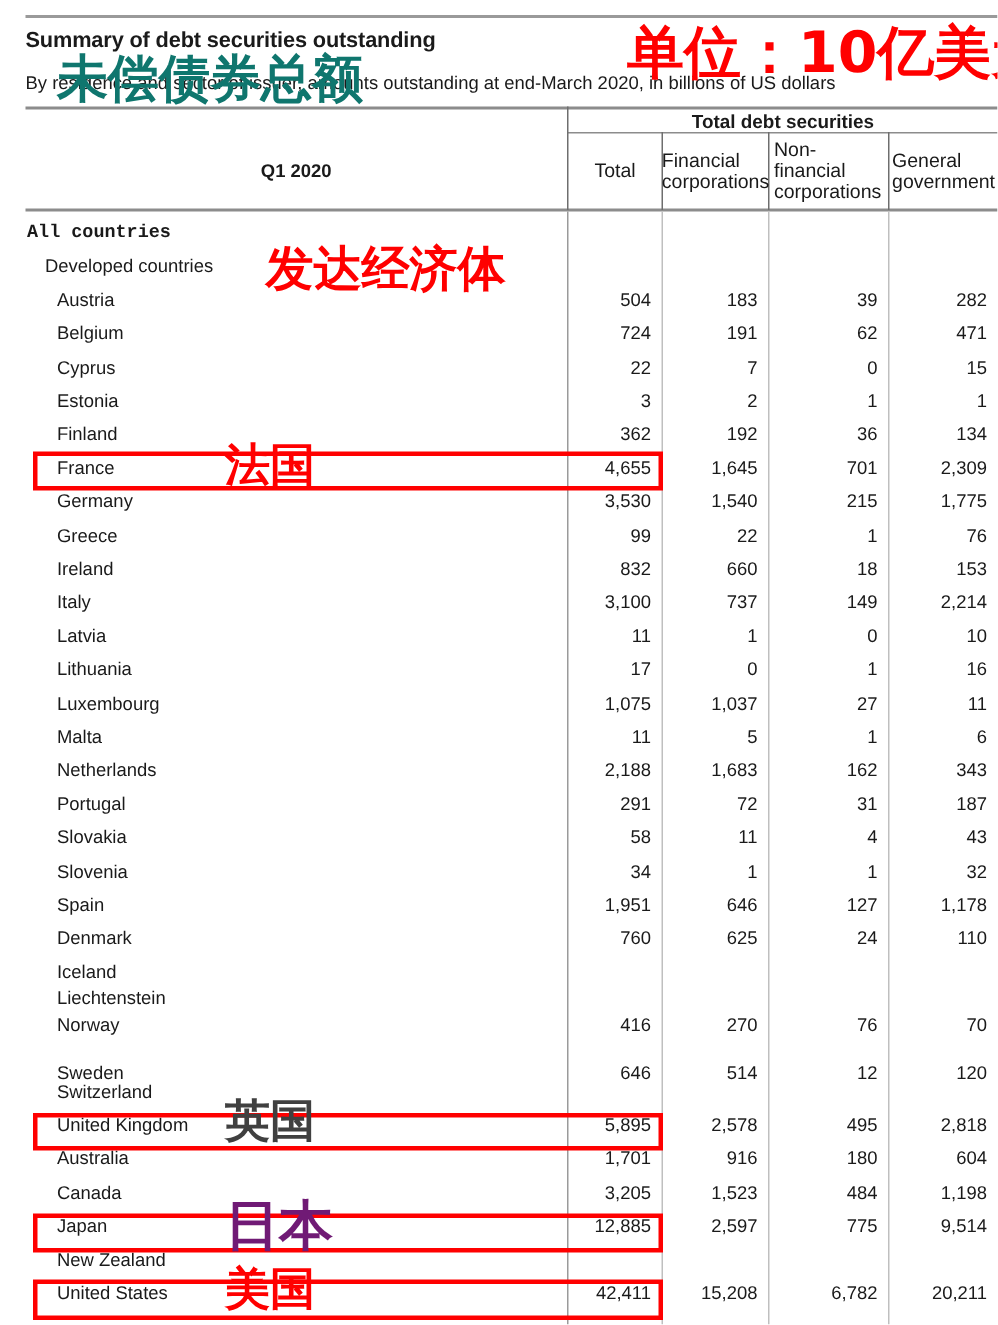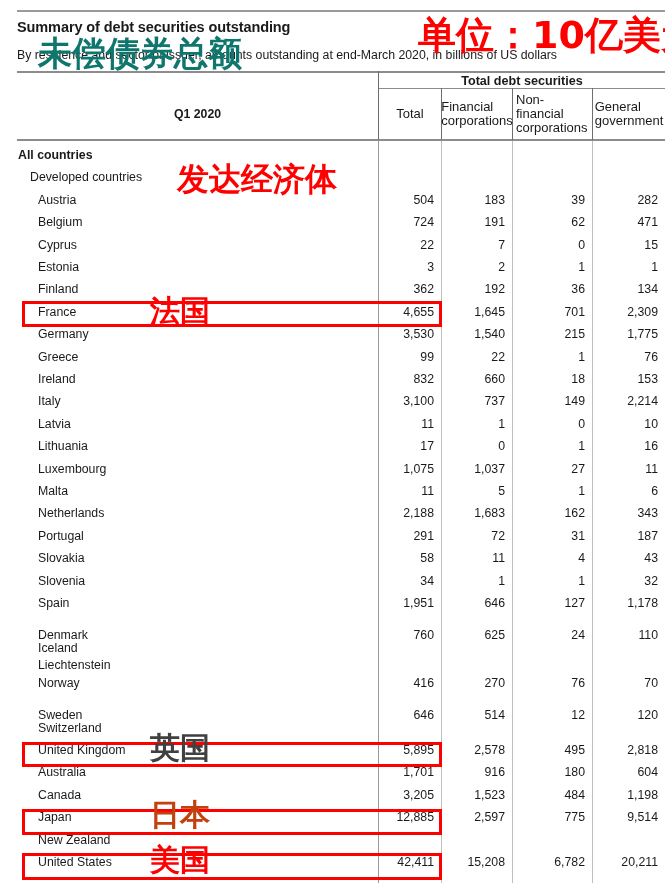--- a/index.html
+++ b/index.html
@@ -213,21 +213,21 @@
   <div class="hdr-col c1">Financial corporations</div>
   <div class="hdr-col c2">Non-financial corporations</div>
   <div class="hdr-col c3">General government</div>
 
   <div class="body-vrule dark" style="left:378px; height:742px;"></div>
   <div class="body-vrule" style="left:441px; height:742px;"></div>
   <div class="body-vrule" style="left:512px; height:742px;"></div>
   <div class="body-vrule" style="left:592px; height:742px;"></div>
 
   <div id="rows-host">
-      <div class="row" style="top: 144px;">
+      <div class="row" style="top: 144px; font-family: Liberation Mono, monospace;">
         <div class="label lvl0">All countries</div>
         <div class="num c0"></div>
         <div class="num c1"></div>
         <div class="num c2"></div>
         <div class="num c3"></div>
       </div>
       <div class="row" style="top: 166.4px;">
         <div class="label lvl1">Developed countries</div>
         <div class="num c0"></div>
         <div class="num c1"></div>
@@ -360,21 +360,21 @@
         <div class="num c2">1</div>
         <div class="num c3">32</div>
       </div>
       <div class="row" style="top: 592px;">
         <div class="label lvl2">Spain</div>
         <div class="num c0">1,951</div>
         <div class="num c1">646</div>
         <div class="num c2">127</div>
         <div class="num c3">1,178</div>
       </div>
-      <div class="row" style="top: 614.4px; margin-top: 10px;">
+      <div class="row" style="top: 614.4px;">
         <div class="label lvl2">Denmark</div>
         <div class="num c0">760</div>
         <div class="num c1">625</div>
         <div class="num c2">24</div>
         <div class="num c3">110</div>
       </div>
       <div class="row" style="top: 636.8px;">
         <div class="label lvl2">Iceland</div>
         <div class="num c0"></div>
         <div class="num c1"></div>
@@ -456,17 +456,17 @@
   <div id="anno-host">
       <div class="redbox" style="left: 22px; top: 301px; width: 420px; height: 26px; border-color: rgb(255, 0, 0);"></div>
       <div class="redbox" style="left: 22px; top: 742px; width: 420px; height: 25px; border-color: rgb(255, 0, 0);"></div>
       <div class="redbox" style="left: 22px; top: 809px; width: 420px; height: 26px; border-color: rgb(255, 0, 0);"></div>
       <div class="redbox" style="left: 22px; top: 853px; width: 420px; height: 27px; border-color: rgb(255, 0, 0);"></div>
       <div class="cjk" style="left: 38px; top: 36px; font-size: 34px; color: #0f766e;">未偿债券总额</div>
       <div class="cjk" style="left: 418px; top: 16px; font-size: 38px; color: rgb(255, 0, 0);">单位：10亿美元</div>
       <div class="cjk" style="left: 177px; top: 163px; font-size: 32px; color: rgb(255, 0, 0);">发达经济体</div>
       <div class="cjk" style="left: 150px; top: 296px; font-size: 30px; color: rgb(255, 0, 0);">法国</div>
       <div class="cjk" style="left: 150px; top: 733px; font-size: 30px; color: #404040;">英国</div>
-      <div class="cjk" style="left: 150px; top: 800px; font-size: 30px; color: #c2410c;">日本</div>
+      <div class="cjk" style="left: 150px; top: 800px; font-size: 36px; color: #701a75;">日本</div>
       <div class="cjk" style="left: 150px; top: 845px; font-size: 30px; color: rgb(255, 0, 0);">美国</div>
     </div>
 
 </div>
 
 </body></html>

